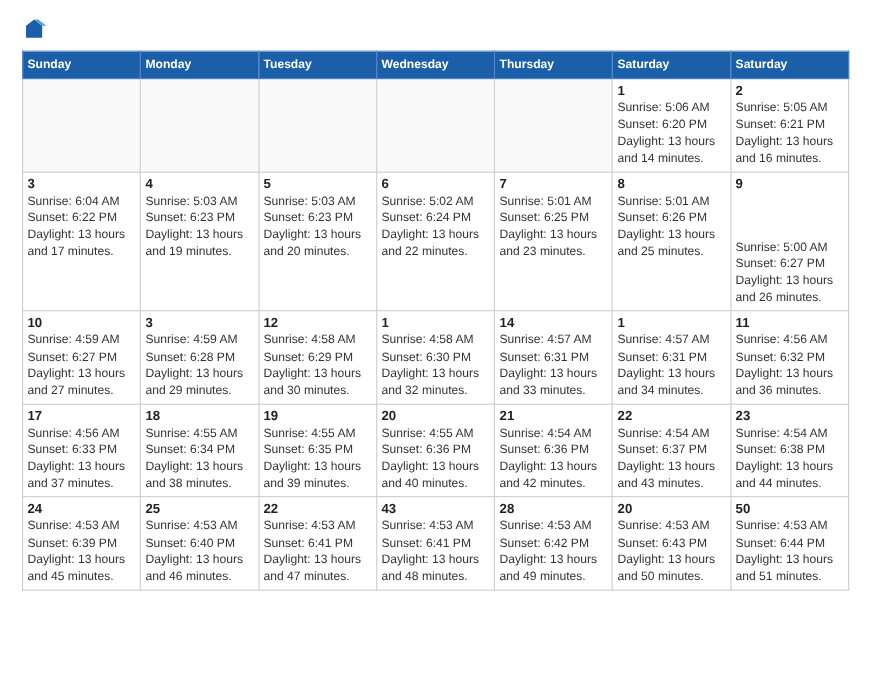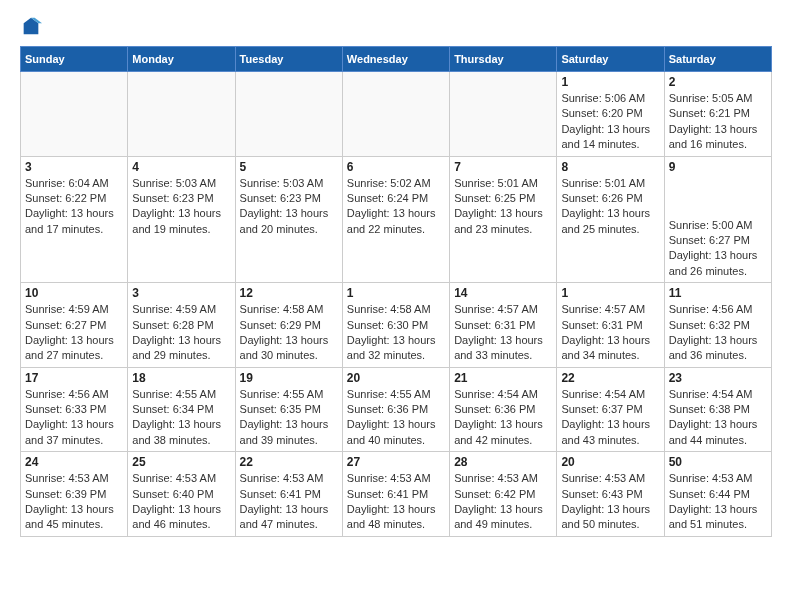--- a/index.html
+++ b/index.html
@@ -319,21 +319,21 @@
 and 46 minutes.</div>
           </td>
           <td>
             <span class="day-number">22</span>
             <div class="day-info" style="white-space: pre-line;">Sunrise: 4:53 AM
 Sunset: 6:41 PM
 Daylight: 13 hours
 and 47 minutes.</div>
           </td>
           <td>
-            <span class="day-number">27</span>
+            <span class="day-number">43</span>
             <div class="day-info" style="white-space: pre-line;">Sunrise: 4:53 AM
 Sunset: 6:41 PM
 Daylight: 13 hours
 and 48 minutes.</div>
           </td>
           <td>
             <span class="day-number">28</span>
             <div class="day-info" style="white-space: pre-line;">Sunrise: 4:53 AM
 Sunset: 6:42 PM
 Daylight: 13 hours

